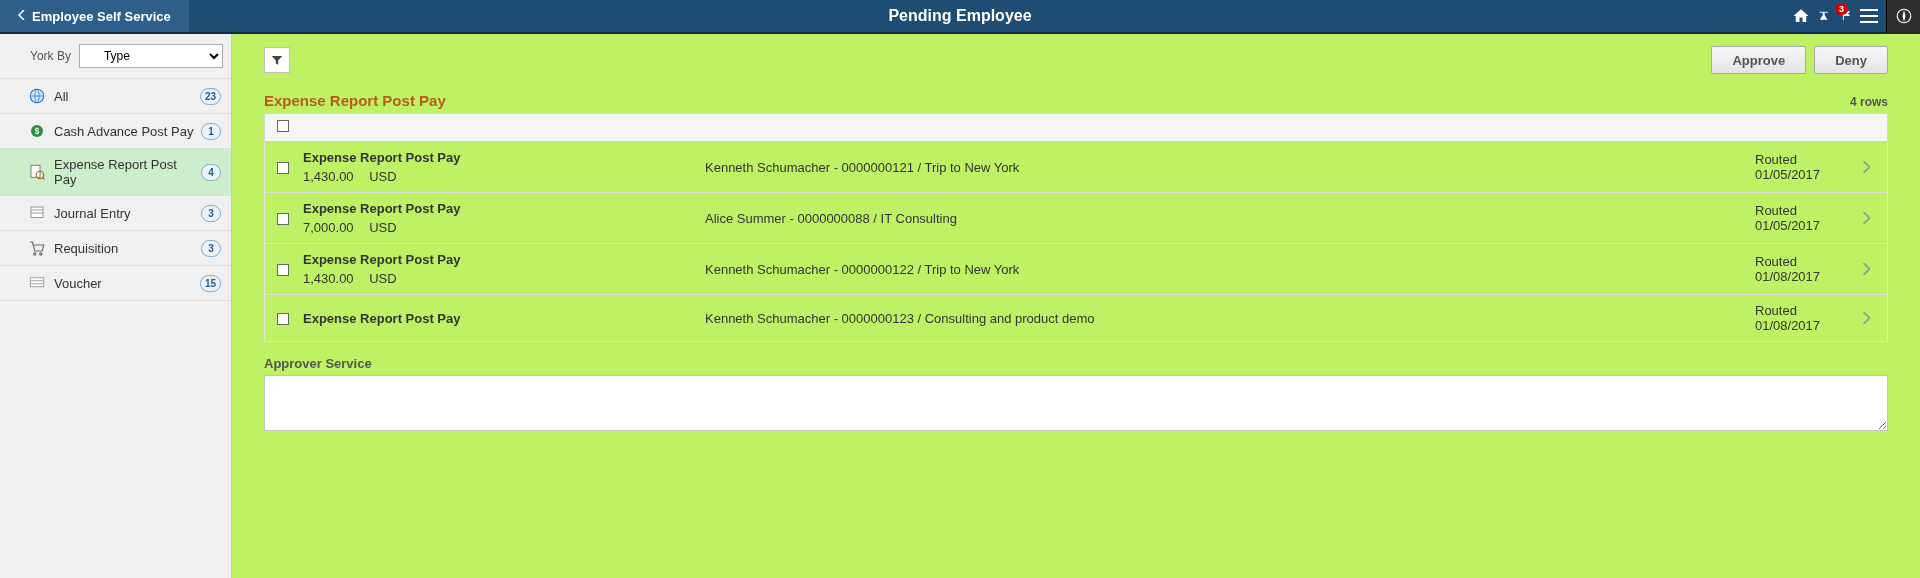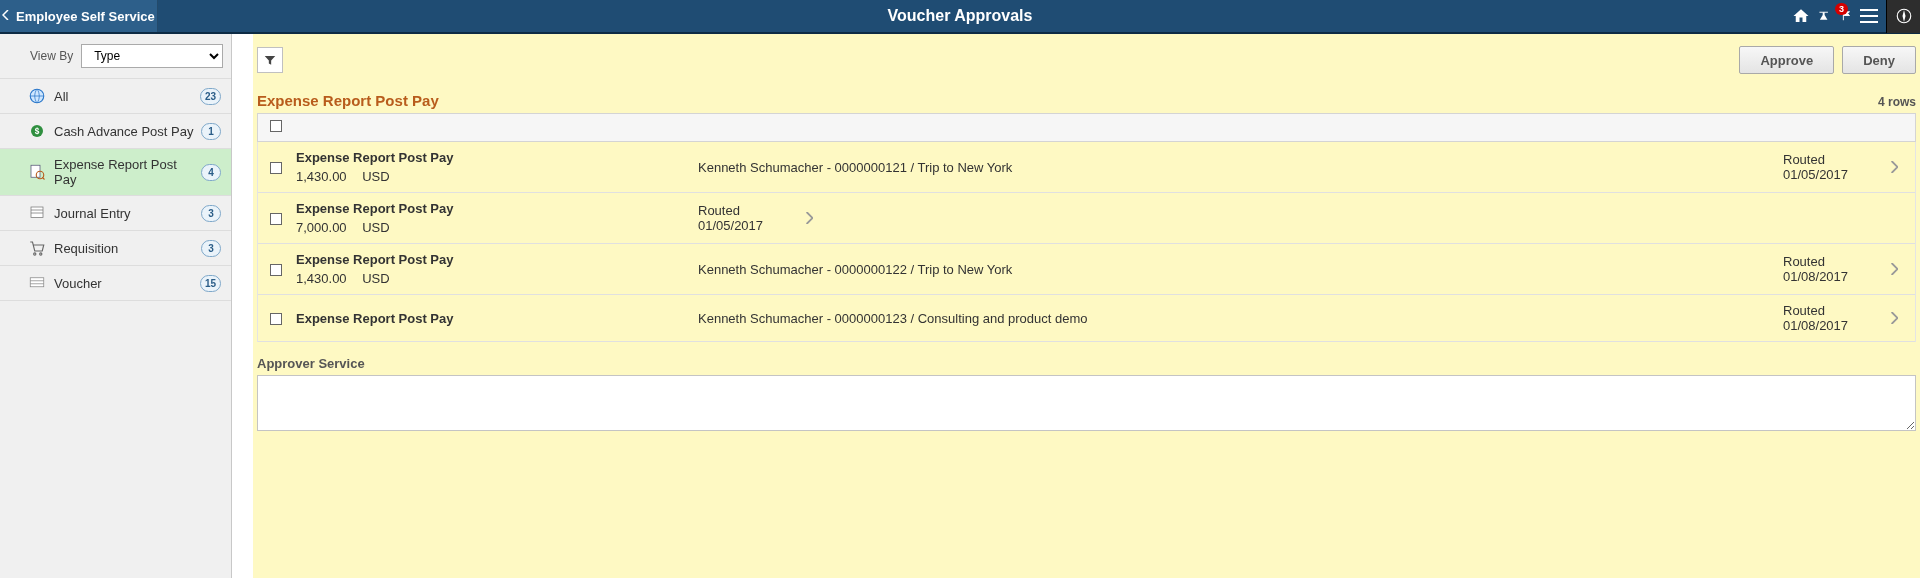--- a/index.html
+++ b/index.html
@@ -6,21 +6,21 @@
   html, body { height: 100%; font-family: Arial, Helvetica, sans-serif; font-size: 13px; color: #333; }
   body { display: flex; flex-direction: column; background: #fff; }
 
   
   .header {
     display: flex; align-items: center; height: 34px;
     background: #1f4c73; color: #fff; position: relative;
     border-bottom: 2px solid #0d2b44;
   }
   .header-left {
-    display: flex; align-items: center; gap: 6px; padding: 0 2px; height: 100%;
+    display: flex; align-items: center; gap: 6px; padding: 0 18px; height: 100%;
     background: #2d5f8a; border-right: 1px solid #234a6b;
   }
   .header-left .back-chev { font-size: 11px; }
   .header-left .ess-label { font-size: 13px; font-weight: bold; }
   .header-title {
     position: absolute; left: 50%; transform: translateX(-50%);
     font-size: 16px; font-weight: bold;
   }
   .header-right { margin-left: auto; display: flex; align-items: center; height: 100%; }
   .hdr-icon {
@@ -41,38 +41,38 @@
   .sidebar {
     width: 232px; background: #f0f0f0; border-right: 1px solid #c8c8c8;
     display: flex; flex-direction: column;
   }
   .viewby-row {
     display: flex; align-items: center; gap: 8px; padding: 10px 8px 10px 30px;
     border-bottom: 1px solid #ddd; font-size: 12px; color: #555;
   }
   .viewby-select {
     flex: 1; height: 24px; border: 1px solid #aaa; background: #fff;
-    font-size: 12px; padding: 0 8px;
+    font-size: 12px; padding: 0 20px;
   }
   .sb-item {
     display: flex; align-items: center; padding: 8px 10px 8px 24px;
     border-bottom: 1px solid #ddd; cursor: pointer; background: #f0f0f0;
     font-size: 13px; color: #333;
   }
   .sb-item.selected { background: #cdeecb; }
   .sb-icon { width: 26px; display: flex; align-items: center; justify-content: center; }
   .sb-label { flex: 1; padding-left: 4px; }
   .sb-count {
     min-width: 20px; height: 17px; padding: 0 4px; border: 1px solid #7fa8c9;
     border-radius: 9px; background: #eaf3fa; color: #2a5d88; font-size: 10px;
     display: flex; align-items: center; justify-content: center; font-weight: bold;
   }
 
   
-  .content { flex: 1; padding: 12px 4px; overflow: auto; background: #fef9c3; margin-left: 21px; }
+  .content { flex: 1; padding: 12px 32px; overflow: auto; background: #bef264; }
   .toolbar {
     display: flex; align-items: center; margin-bottom: 18px; gap: 8px;
   }
   .filter-btn {
     width: 26px; height: 26px; border: 1px solid #c0c0c0; background: #fff;
     display: flex; align-items: center; justify-content: center; cursor: pointer;
   }
   .toolbar-spacer { flex: 1; }
   .act-btn {
     height: 28px; padding: 0 20px; border: 1px solid #a9a9a9; background: linear-gradient(#f7f7f7,#e4e4e4);
@@ -111,21 +111,21 @@
 
 <div class="header">
   <div class="header-left">
     <span class="back-chev">
       <svg width="8" height="10" viewBox="0 0 6 10">
           <path d="M5 0 L0 5 L5 10" stroke="#fff" stroke-width="1.5" fill="none"></path>
         </svg>
     </span>
     <span class="ess-label">Employee Self Service</span>
   </div>
-  <div class="header-title">Voucher Approvals</div>
+  <div class="header-title">Pending Employee</div>
   <div class="header-right">
     <div class="hdr-icon">
       <svg width="18" height="18" viewBox="0 0 24 24" fill="#fff">
           <path d="M12 3 L2 12 H5 V20 H10 V14 H14 V20 H19 V12 H22 Z"></path>
         </svg>
     </div>
     <div class="hdr-icon">
       <svg width="18" height="18" viewBox="0 0 24 24" fill="#fff">
           <path d="M4 4 H20 L14 14 V20 H10 V14 Z" transform="rotate(180 12 12)"></path>
           <path d="M3 3 L21 3 L21 5 L3 5 Z" fill="#fff"></path>
@@ -157,21 +157,21 @@
           <path d="M12 4 L14 12 L12 20 L10 12 Z" fill="#fff"></path>
         </svg>
     </div>
   </div>
 </div>
 
 <div class="main">
 
   <div class="sidebar">
     <div class="viewby-row">
-      <span>View By</span>
+      <span>York By</span>
       <select class="viewby-select">
         <option>Type</option>
       </select>
     </div>
 
     <div class="sb-item">
       <span class="sb-icon">
         <svg width="18" height="18" viewBox="0 0 24 24">
             <circle cx="12" cy="12" r="9" stroke="#2a77c9" stroke-width="1.5" fill="#cfe7ff"></circle>
             <path d="M3 12 H21 M12 3 C8 7 8 17 12 21 M12 3 C16 7 16 17 12 21" stroke="#2a77c9" stroke-width="1" fill="none"></path>
@@ -291,20 +291,21 @@
         <div class="chkcol">
             <span class="chk"></span>
           </div>
         <div class="col1">
           <div class="title">Expense Report Post Pay</div>
           <div class="amt">
             <span>7,000.00</span>
             <span class="cur">USD</span>
           </div>
         </div>
+        <div class="col2">Alice Summer - 0000000088 / IT Consulting</div>
         <div class="col3">
           <div>Routed</div>
           <div>01/05/2017</div>
         </div>
         <div class="chevcol">
           <svg width="8" height="12" viewBox="0 0 6 10">
               <path d="M1 0 L6 5 L1 10" stroke="#999" stroke-width="1.5" fill="none"></path>
             </svg>
         </div>
       </div>

